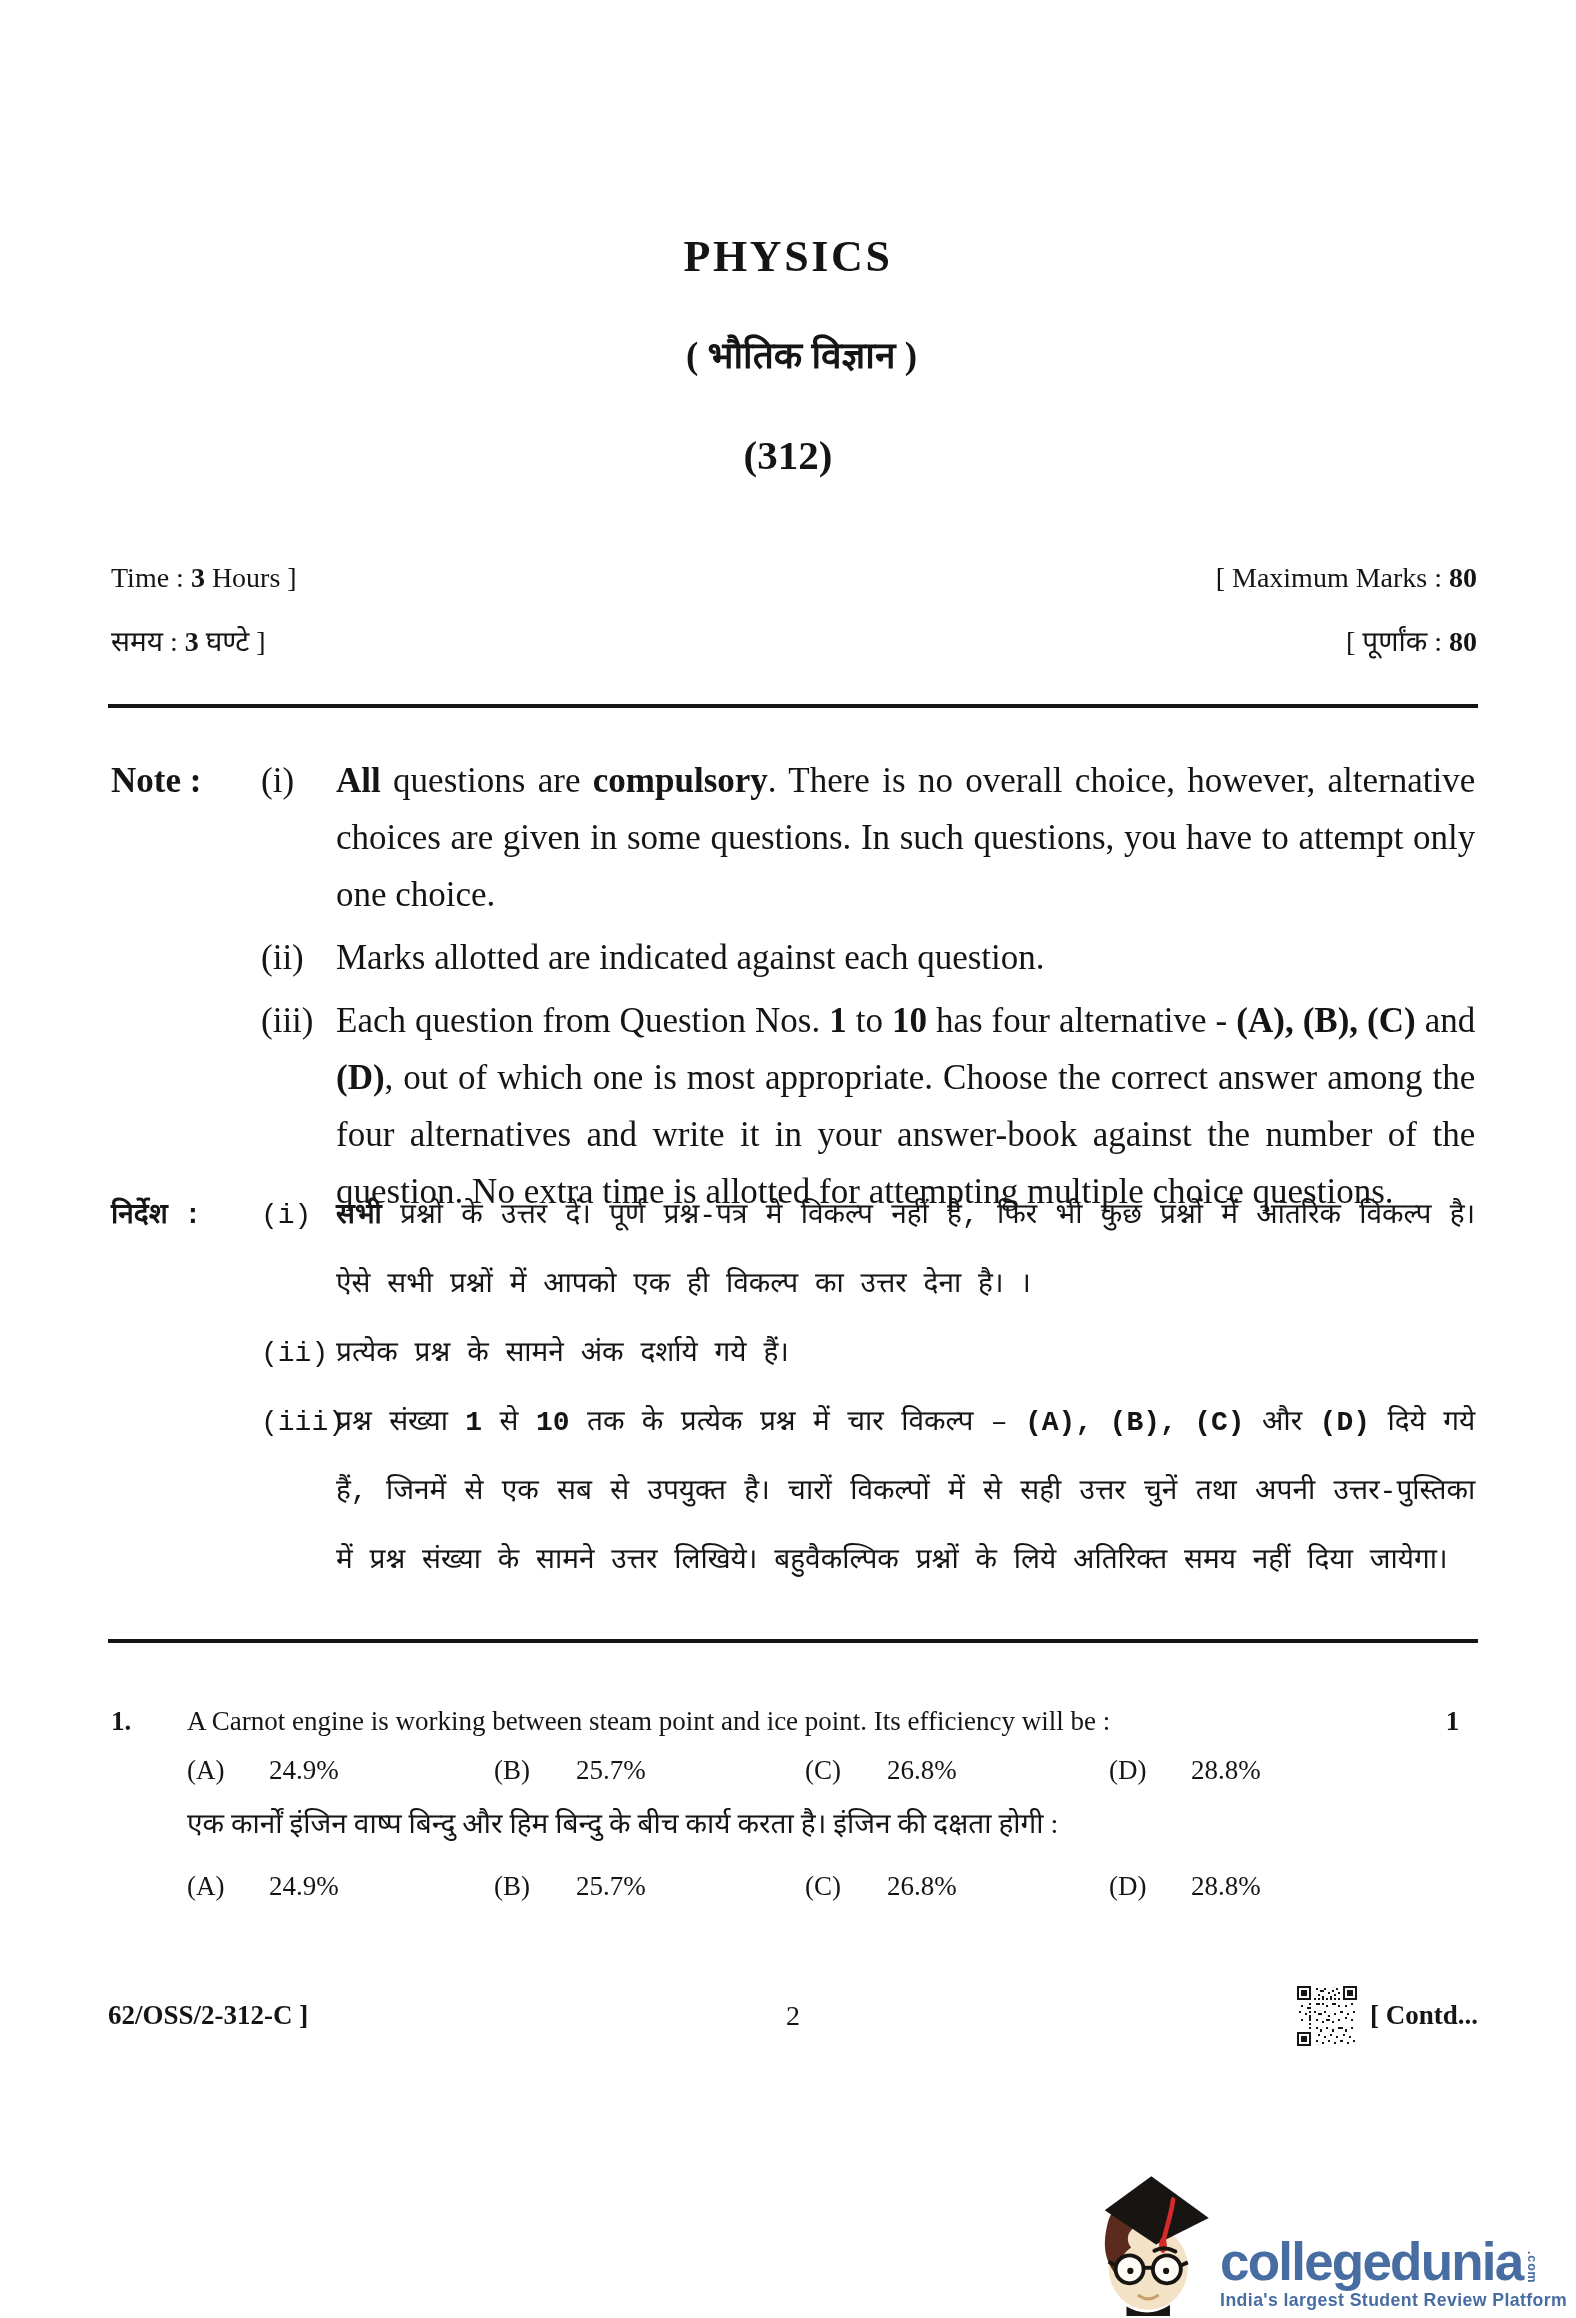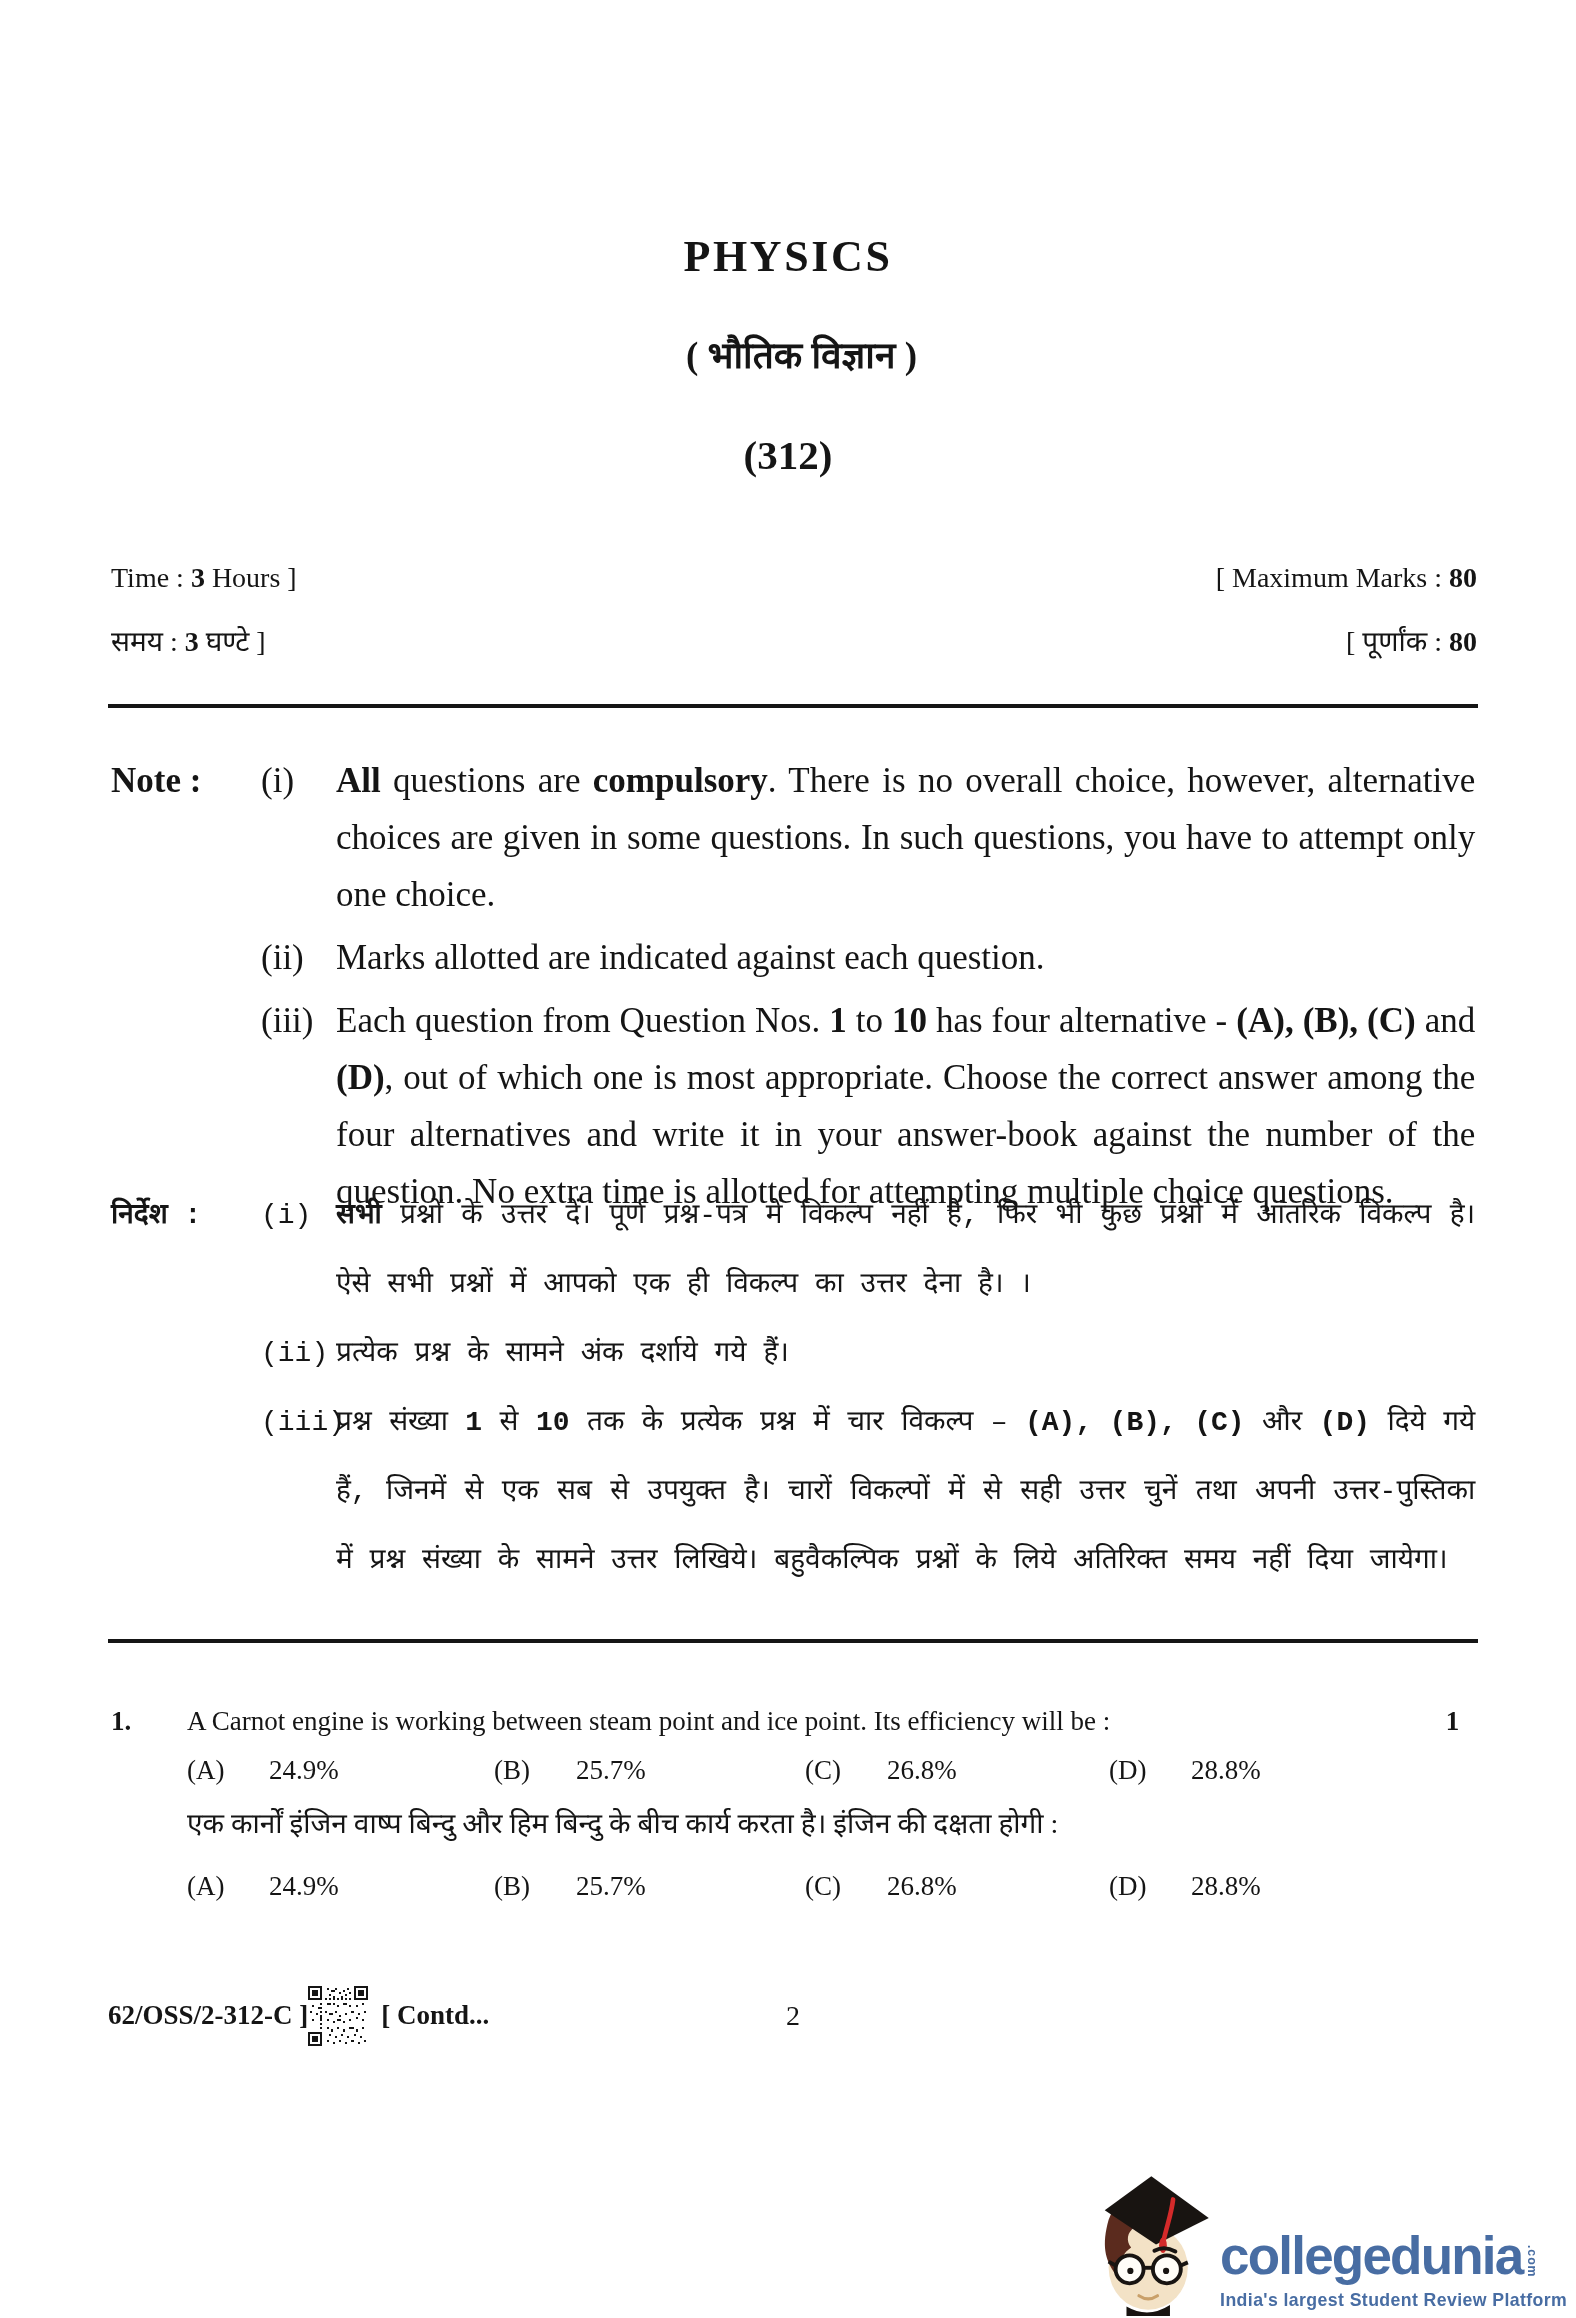--- a/index.html
+++ b/index.html
@@ -37,32 +37,32 @@
   .q-marks{text-align:right;padding-right:17.7px;}
   .opts{display:flex;padding-left:76px;margin-top:12.4px;line-height:35px;}
   .opt{width:307px;}
   .opt:nth-child(2){width:311px;}
   .opt:nth-child(3){width:304px;}
   .opt:last-child{width:auto;}
   .opt-letter{display:inline-block;width:82px;}
   .q-text-hi{padding-left:76px;font-size:28px;line-height:44px;margin-top:14px;}
   .opts.second{margin-top:23px;}
 
-  .footer{left:108px;right:98px;top:1983px;height:65px;display:flex;justify-content:flex-start;align-items:center;font-size:27px;}
+  .footer{left:108px;right:98px;top:1983px;height:65px;display:flex;justify-content:space-between;align-items:center;font-size:27px;}
   .footer .pagenum{position:absolute;left:0;right:0;text-align:center;font-size:28px;}
   .footer-right{display:flex;align-items:center;gap:13px;}
   .qr{width:60px;height:60px;display:block;}
 
   .logo{right:8.8px;bottom:1.8px;display:flex;align-items:flex-end;font-family:"Liberation Sans", sans-serif;}
   .mascot{width:132px;height:145px;display:block;margin-right:5.3px;}
   .logo-textcol{padding-bottom:6px;}
   .brand-row{display:flex;align-items:flex-end;}
   .brand{font-size:53px;line-height:0.82;font-weight:bold;color:#486da3;letter-spacing:-1.8px;}
   .domain{writing-mode:vertical-rl;font-size:12.4px;font-weight:bold;color:#486da3;margin-left:2.6px;letter-spacing:0.9px;}
-  .tagline{font-size:17.7px;font-weight:bold;color:#486da3;margin-top:13px;letter-spacing:0.4px;}
+  .tagline{font-size:17.7px;font-weight:bold;color:#486da3;margin-top:7px;letter-spacing:0.4px;}
 </style>
 </head>
 <body>
 
 <div class="abs center title-en">PHYSICS</div>
 <div class="abs center title-hi">( भौतिक विज्ञान )</div>
 <div class="abs center paper-code">(312)</div>
 
 <div class="abs meta">
   <div class="meta-row">

